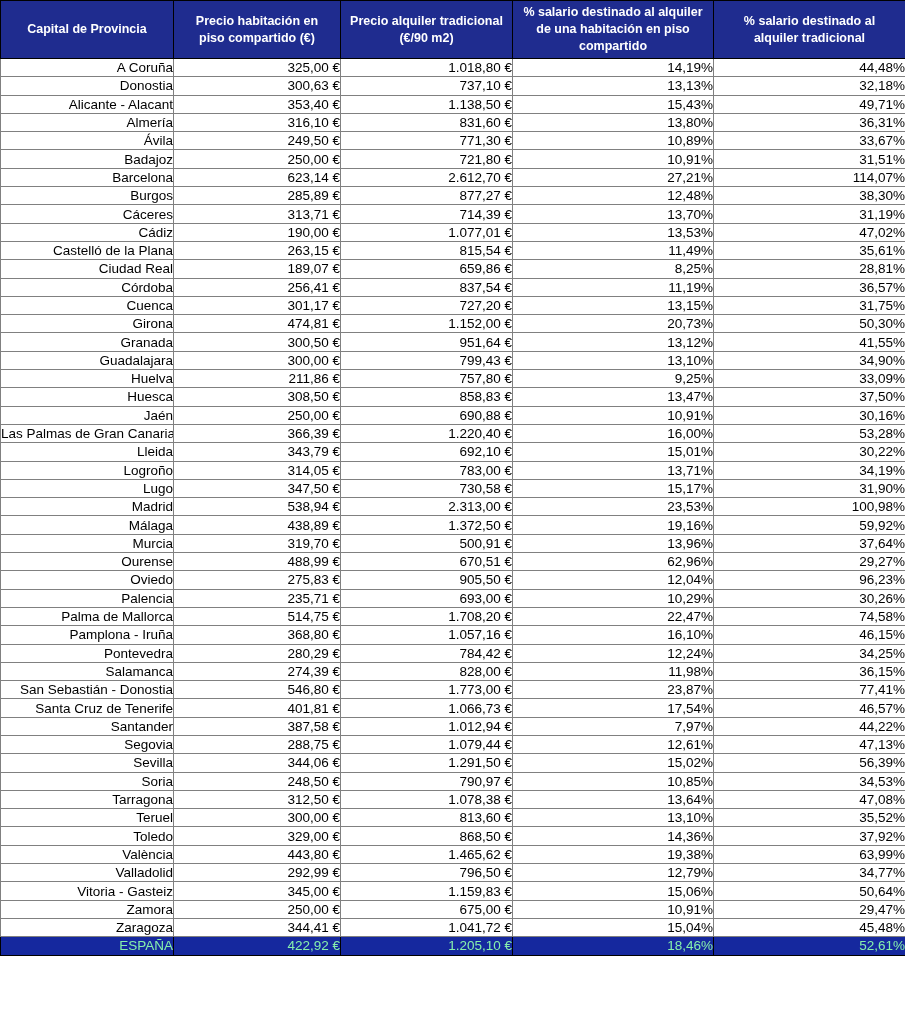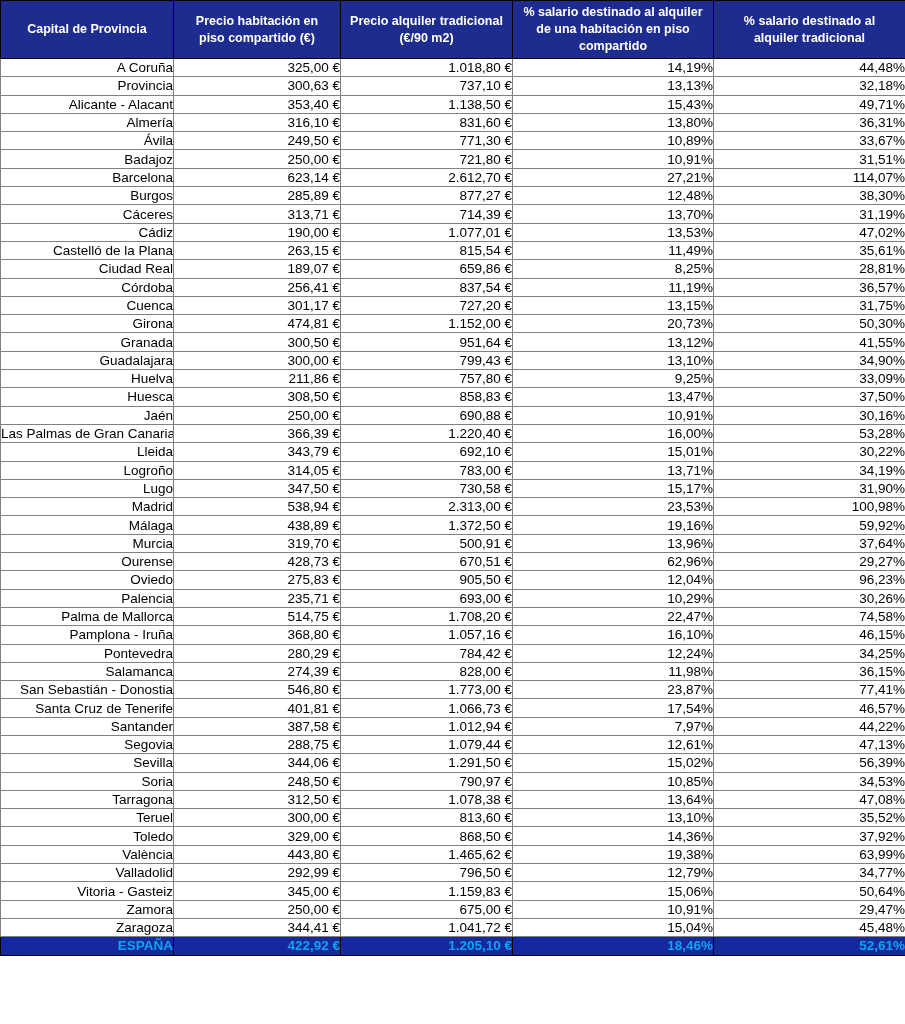--- a/index.html
+++ b/index.html
@@ -46,22 +46,22 @@
   td.capital-cell {
     text-align: right;
     padding-left: 4px;
   }
   td.value-cell {
     text-align: right;
     padding-right: 7px;
   }
   tr.total-row td {
     background: var(--total-bg);
-    color: #0ea5e9;
-    font-weight: bold;
+    color: #86efac;
+    font-weight: normal;
     border-color: var(--border-dark);
   }
 </style>
 </head>
 <body>
 
 <table class="rent-table">
   <colgroup>
     <col style="width:173px">
     <col style="width:167px">
@@ -80,21 +80,21 @@
     </thead>
   <tbody>
       <tr>
         <td class="capital-cell">A Coruña</td>
         <td class="value-cell">325,00 €</td>
         <td class="value-cell">1.018,80 €</td>
         <td class="value-cell">14,19%</td>
         <td class="value-cell">44,48%</td>
       </tr>
       <tr>
-        <td class="capital-cell">Provincia</td>
+        <td class="capital-cell">Donostia</td>
         <td class="value-cell">300,63 €</td>
         <td class="value-cell">737,10 €</td>
         <td class="value-cell">13,13%</td>
         <td class="value-cell">32,18%</td>
       </tr>
       <tr>
         <td class="capital-cell">Alicante - Alacant</td>
         <td class="value-cell">353,40 €</td>
         <td class="value-cell">1.138,50 €</td>
         <td class="value-cell">15,43%</td>
@@ -263,21 +263,21 @@
       </tr>
       <tr>
         <td class="capital-cell">Murcia</td>
         <td class="value-cell">319,70 €</td>
         <td class="value-cell">500,91 €</td>
         <td class="value-cell">13,96%</td>
         <td class="value-cell">37,64%</td>
       </tr>
       <tr>
         <td class="capital-cell">Ourense</td>
-        <td class="value-cell">428,73 €</td>
+        <td class="value-cell">488,99 €</td>
         <td class="value-cell">670,51 €</td>
         <td class="value-cell">62,96%</td>
         <td class="value-cell">29,27%</td>
       </tr>
       <tr>
         <td class="capital-cell">Oviedo</td>
         <td class="value-cell">275,83 €</td>
         <td class="value-cell">905,50 €</td>
         <td class="value-cell">12,04%</td>
         <td class="value-cell">96,23%</td>

